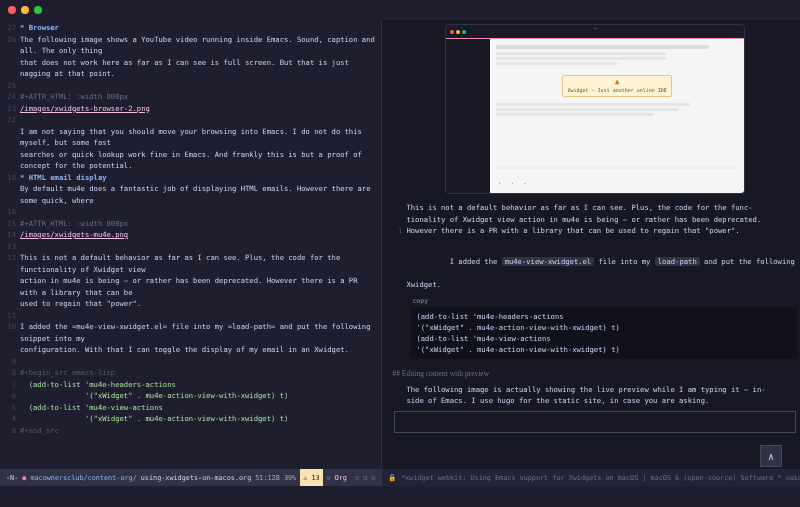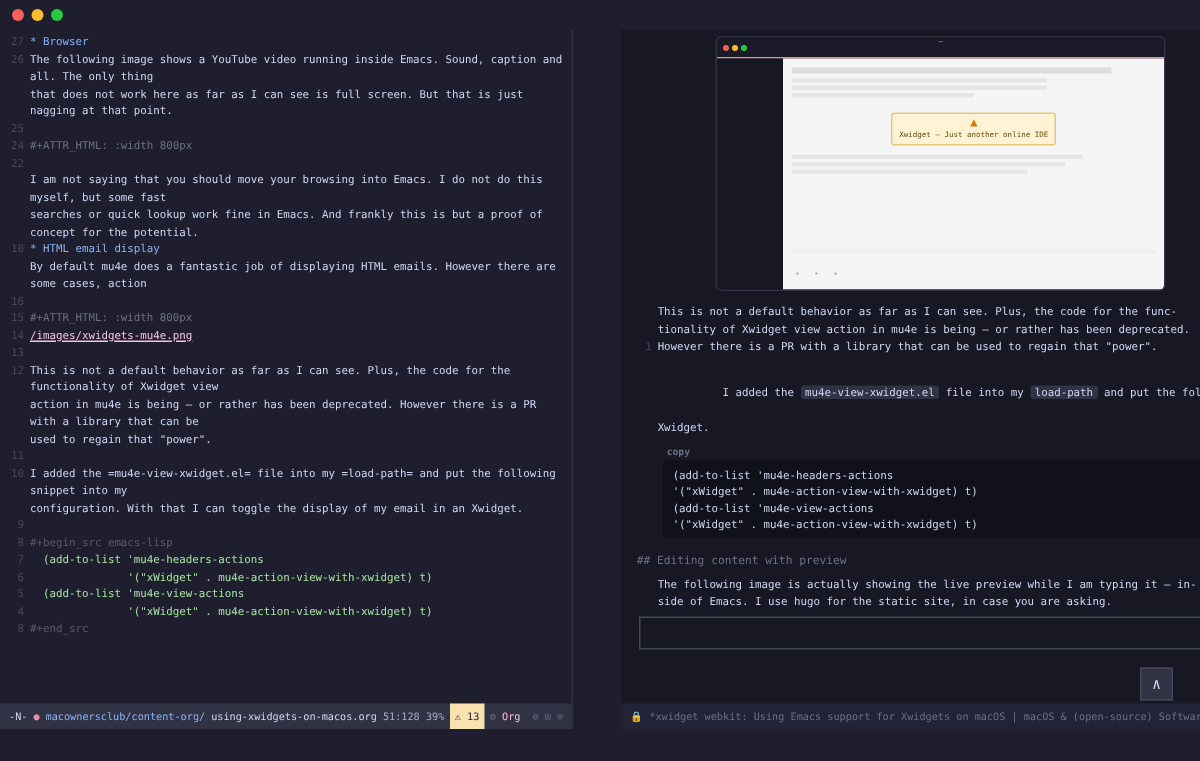--- a/index.html
+++ b/index.html
@@ -19,35 +19,35 @@
     display: flex;
     align-items: center;
     padding: 0 8px;
     gap: 5px;
   }
   .tl-dot { width: 8px; height: 8px; border-radius: 50%; }
   .dot-r { background: #ff5f56; }
   .dot-y { background: #ffbd2e; }
   .dot-g { background: #27c93f; }
   .titlebar-center { flex: 1; text-align: center; color: #585b70; font-size: 7px; }
-  .main { display: flex; height: 466px; gap: 32px; }
+  .main { display: flex; height: 466px; }
   .pane-left { width: 418px; display: flex; flex-direction: column; border-right: 1px solid #313244; }
   .pane-right { flex: 1; background: #181825; display: flex; flex-direction: column; }
   .gutter {
     width: 20px;
     text-align: right;
     color: #45475a;
     padding-right: 4px;
     flex-shrink: 0;
     user-select: none;
   }
   .code-rows { flex: 1; overflow: hidden; padding-top: 2px; }
   .row { display: flex; line-height: 11.5px; min-height: 11.5px; }
   .content { flex: 1; white-space: pre-wrap; word-break: break-word; padding-right: 6px; }
-  .hl-heading { color: #89b4fa; font-weight: normal; }
+  .hl-heading { color: #89b4fa; font-weight: bold; }
   .hl-link { color: #f5c2e7; text-decoration: underline; }
   .hl-attr { color: #6c7086; }
   .hl-code { color: #a6e3a1; }
   .hl-src { color: #585b70; }
   .modeline {
     height: 17px;
     background: #313244;
     display: flex;
     align-items: center;
     padding: 0 6px;
@@ -114,21 +114,21 @@
   }
   .thumb-badge-icon { color: #d97706; font-size: 8px; display:block; margin-bottom:2px;}
   .thumb-doc .bar { position:absolute; left:6px; right:6px; bottom:24px; height:3px; background:#eee;}
   .thumb-doc .bulletrow { position:absolute; bottom:6px; left:8px; right:8px; font-size:4.5px; color:#999; display:flex; gap:10px;}
   .prev-gutter { width: 14px; color: #45475a; text-align: right; padding-right: 4px; flex-shrink:0; }
   .prow { display: flex; line-height: 11.5px; }
   .ptext { flex: 1; white-space: pre-wrap; word-break: break-word; color: #cdd6f4; }
   .chip { background: #313244; padding: 0 3px; border-radius: 2px; color: #cdd6f4; text-align: right; }
   .pcopy { font-size:6.5px; color:#6c7086; margin-left:20px; margin-top:6px; margin-bottom:2px;font-weight:bold;}
   .pcode-block { background: #11111b; margin-left: 18px; padding: 4px 6px; border-radius: 3px; line-height: 11px; color:#cdd6f4; }
-  .phead { color: #6c7086; font-size: 7.5px; margin-top: 10px; margin-bottom: 6px; }
+  .phead { color: #6c7086; font-size: 7.5px; margin-top: 10px; margin-bottom: 6px; font-family: Liberation Serif, serif; }
   .pframe { border: 1px solid #45475a; height: 22px; margin-top: 4px; margin-left:2px; margin-right:2px; }
   .scroll-top {
     position: absolute;
     bottom: 40px;
     right: 18px;
     width: 22px;
     height: 22px;
     background: #313244;
     border: 1px solid #45475a;
     display: flex;
@@ -167,38 +167,42 @@
         </div>
         <div class="row">
           <div class="gutter">25</div>
           <div class="content "></div>
         </div>
         <div class="row">
           <div class="gutter">24</div>
           <div class="content hl-attr">#+ATTR_HTML: :width 800px</div>
         </div>
         <div class="row">
+          <div class="gutter">23</div>
+          <div class="content hl-link">/images/xwidgets-browser-2.png</div>
+        </div>
+        <div class="row">
           <div class="gutter">22</div>
           <div class="content "></div>
         </div>
         <div class="row">
           <div class="gutter"></div>
           <div class="content ">I am not saying that you should move your browsing into Emacs. I do not do this myself, but some fast</div>
         </div>
         <div class="row">
           <div class="gutter"></div>
           <div class="content ">searches or quick lookup work fine in Emacs. And frankly this is but a proof of concept for the potential.</div>
         </div>
         <div class="row">
           <div class="gutter">18</div>
           <div class="content hl-heading">* HTML email display</div>
         </div>
         <div class="row">
           <div class="gutter"></div>
-          <div class="content ">By default mu4e does a fantastic job of displaying HTML emails. However there are some cases, action</div>
+          <div class="content ">By default mu4e does a fantastic job of displaying HTML emails. However there are some quick, where</div>
         </div>
         <div class="row">
           <div class="gutter">16</div>
           <div class="content "></div>
         </div>
         <div class="row">
           <div class="gutter">15</div>
           <div class="content hl-attr">#+ATTR_HTML: :width 800px</div>
         </div>
         <div class="row">

